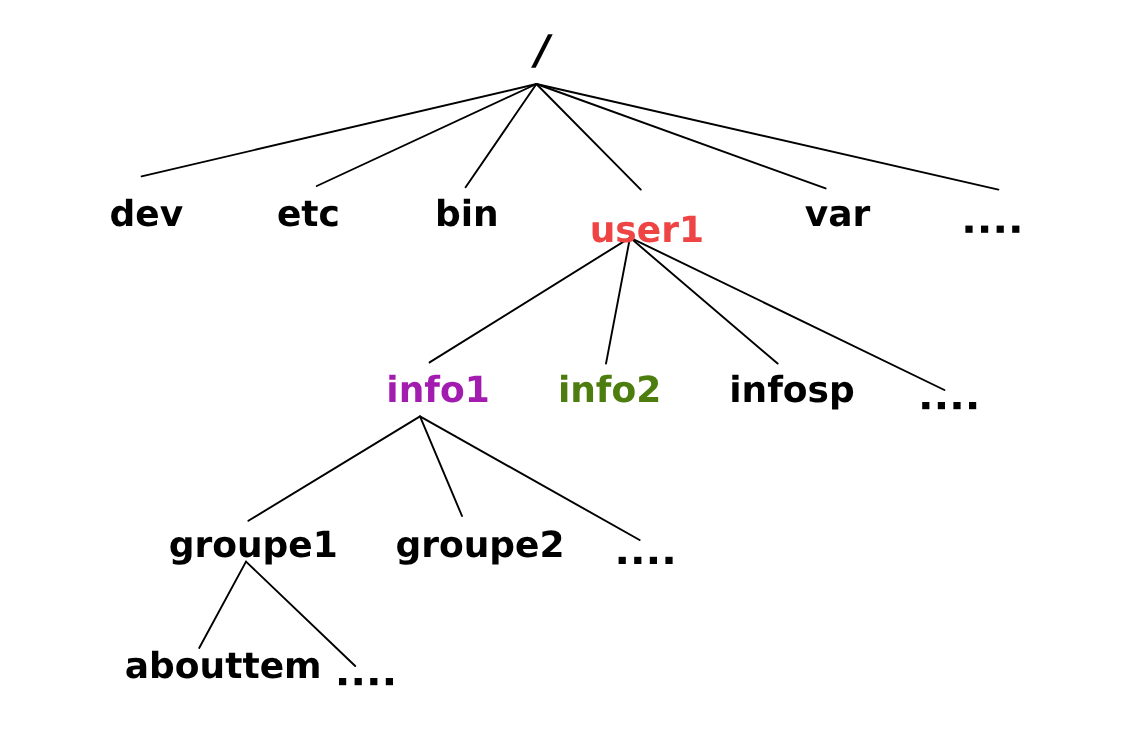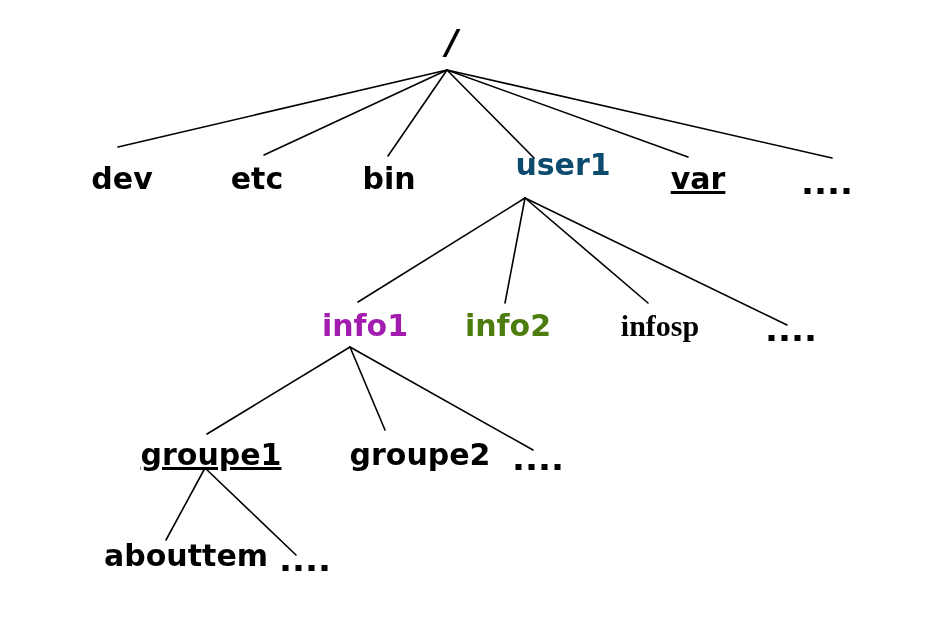--- a/index.html
+++ b/index.html
@@ -71,39 +71,39 @@
       <line x1="350" y1="347" x2="533" y2="450" stroke="#000000" stroke-width="1.6" stroke-linecap="round"></line>
       <line x1="205" y1="468" x2="166" y2="540" stroke="#000000" stroke-width="1.6" stroke-linecap="round"></line>
       <line x1="205" y1="468" x2="296" y2="555" stroke="#000000" stroke-width="1.6" stroke-linecap="round"></line>
     </svg>
 
   <div id="labels">
       <div class="node-label root" style="left: 452px; top: 58px; color: rgb(0, 0, 0);">/</div>
       <div class="node-label" style="left: 122px; top: 194px; color: rgb(0, 0, 0);">dev</div>
       <div class="node-label" style="left: 257px; top: 194px; color: rgb(0, 0, 0); text-align: center;">etc</div>
       <div class="node-label" style="left: 389px; top: 194px; color: rgb(0, 0, 0); text-align: center;">bin</div>
-      <div class="node-label" style="left: 539px; top: 180px; color: #0c4a6e; margin-left: 24px;">user1</div>
-      <div class="node-label" style="left: 698px; top: 194px; color: rgb(0, 0, 0); text-decoration: underline;">var</div>
+      <div class="node-label" style="left: 539px; top: 208px; color: #ef4444;">user1</div>
+      <div class="node-label" style="left: 698px; top: 194px; color: rgb(0, 0, 0);">var</div>
       <div class="ellipsis" style="left: 827px; top: 194px;">
         <span></span>
         <span></span>
         <span></span>
         <span></span>
       </div>
       <div class="node-label" style="left: 365px; top: 341px; color: #a21caf;">info1</div>
       <div class="node-label" style="left: 508px; top: 341px; color: #4d7c0f;">info2</div>
-      <div class="node-label" style="left: 660px; top: 341px; color: rgb(0, 0, 0); font-family: Liberation Serif, serif;">infosp</div>
+      <div class="node-label" style="left: 660px; top: 341px; color: rgb(0, 0, 0);">infosp</div>
       <div class="ellipsis" style="left: 791px; top: 341px;">
         <span></span>
         <span></span>
         <span></span>
         <span></span>
       </div>
-      <div class="node-label" style="left: 211px; top: 470px; color: rgb(0, 0, 0); text-decoration: underline;">groupe1</div>
-      <div class="node-label" style="left: 420px; top: 470px; color: rgb(0, 0, 0);">groupe2</div>
+      <div class="node-label" style="left: 211px; top: 470px; color: rgb(0, 0, 0);">groupe1</div>
+      <div class="node-label" style="left: 400px; top: 470px; color: rgb(0, 0, 0);">groupe2</div>
       <div class="ellipsis" style="left: 538px; top: 470px;">
         <span></span>
         <span></span>
         <span></span>
         <span></span>
       </div>
       <div class="node-label" style="left: 174px; top: 571px; color: rgb(0, 0, 0); margin-left: 12px;">abouttem</div>
       <div class="ellipsis" style="left: 305px; top: 571px;">
         <span></span>
         <span></span>

